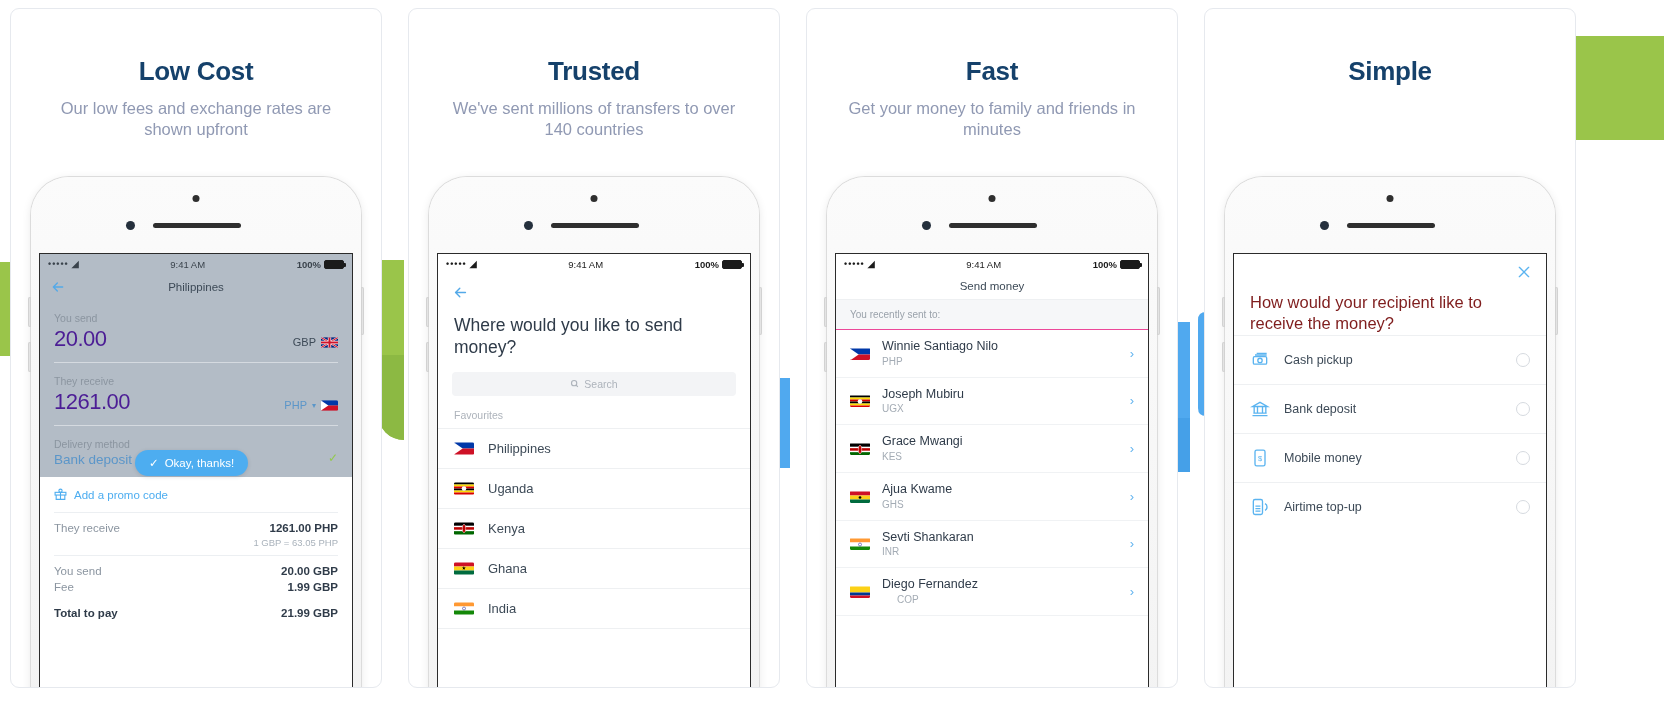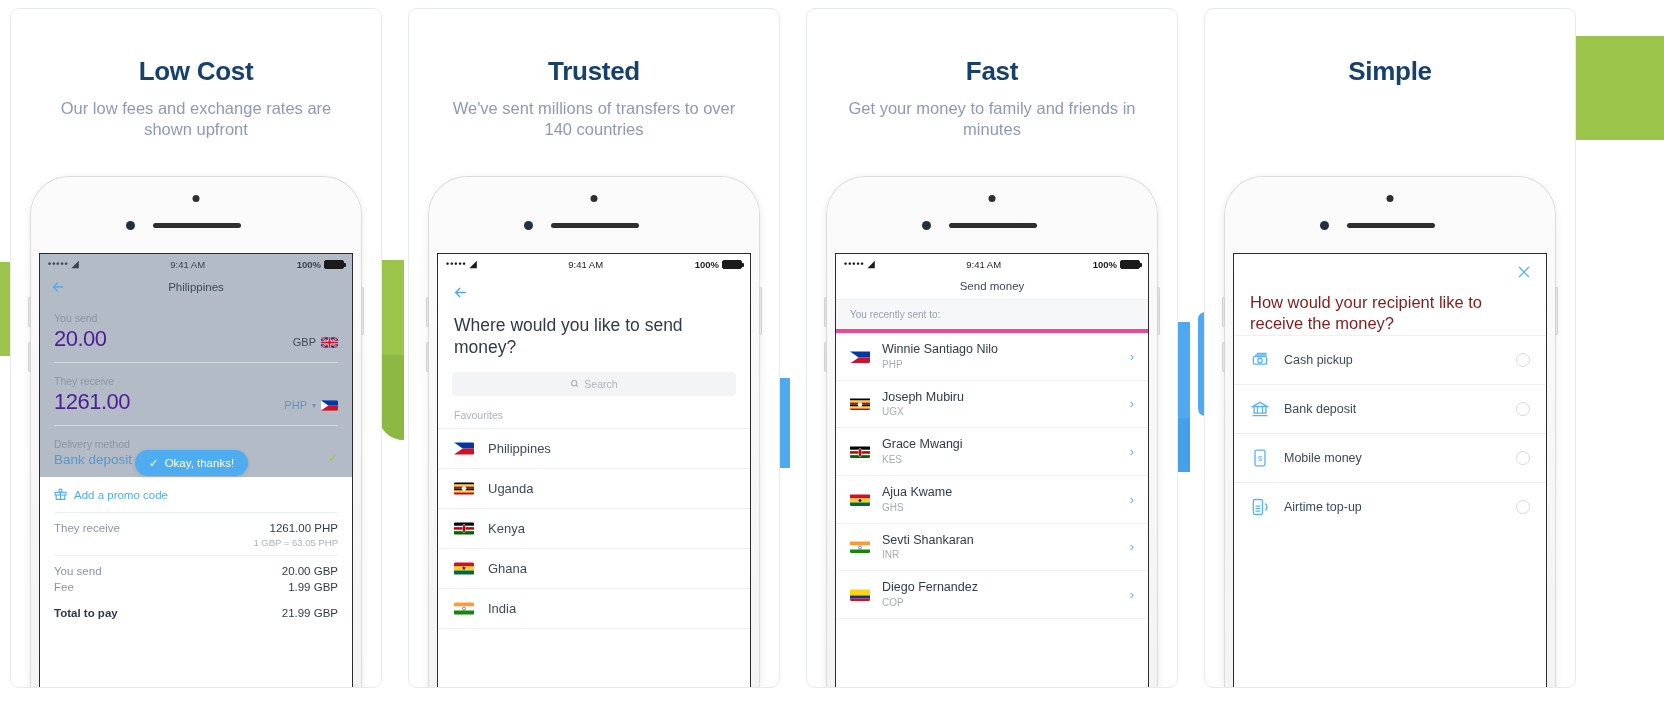--- a/index.html
+++ b/index.html
@@ -204,21 +204,21 @@
     font-size: 11.5px;
     color: #4dadf0;
   }
   .hr { height:1px; background:#eceff2; margin:0 14px; }
   .sum-row {
     display:flex; justify-content:space-between; align-items:flex-start;
     padding: 9px 14px 2px;
     font-size: 11.5px;
   }
   .sum-k { color:#8b95a0; }
-  .sum-v { color:#2f3b49; font-weight: normal; }
+  .sum-v { color:#2f3b49; font-weight: bold; }
   .sum-sub { text-align:right; font-size:9.5px; color:#a9b2bb; padding: 1px 14px 7px; }
   .sum-row.tight { padding-top: 2px; }
   .sum-total { padding-top: 12px; }
   .sum-total .sum-k { color:#2f3b49; font-weight:bold; }
 
   
   .p2-back { padding: 10px 0 0 14px; }
   .p2-h {
     padding: 10px 16px 0;
     font-size: 17.5px;
@@ -246,21 +246,21 @@
   .country-row .flag { width:20px; height:13px; }
 
   
   .p3-title { text-align:center; font-size: 11.5px; color:#3d4a57; padding: 6px 0 7px; }
   .recent-label {
     background:#f6f7f9;
     padding: 9px 14px;
     font-size: 10px;
     color:#9aa2ab;
     border-top:1px solid #eef0f2;
-    border-bottom:4px solid #ec4899;
+    border-bottom:1px solid #ec4899;
   }
   .contact-row {
     display:flex; align-items:center; gap:12px;
     padding: 9px 14px;
     border-bottom: 1px solid #f0f2f4;
     position: relative;
   }
   .contact-row .flag { width:20px; height:13px; }
   .c-name { font-size: 12.5px; color:#2f3b49; line-height:1.25; }
   .c-cur { font-size: 10px; color:#a4acb5; line-height:1.3; }
@@ -646,21 +646,21 @@
         </div>
 
         <div class="contact-row">
           <span class="flag"><svg viewBox="0 0 60 36" width="20" height="13">
                 <rect width="60" height="18" fill="#fcd116"></rect>
                 <rect y="18" width="60" height="9" fill="#003893"></rect>
                 <rect y="27" width="60" height="9" fill="#ce1126"></rect>
               </svg></span>
           <span>
             <span class="c-name" style="display:block;">Diego Fernandez</span>
-            <span class="c-cur" style="display:block;">COP</span>
+            <span class="c-cur" style="display:block;margin-left:15px;">COP</span>
           </span>
           <span class="chev">›</span>
         </div>
       </div>
     </div>
   </div>
 
   <div class="panel panel-4">
     <div class="panel-head">
       <div class="panel-title">Simple</div>

